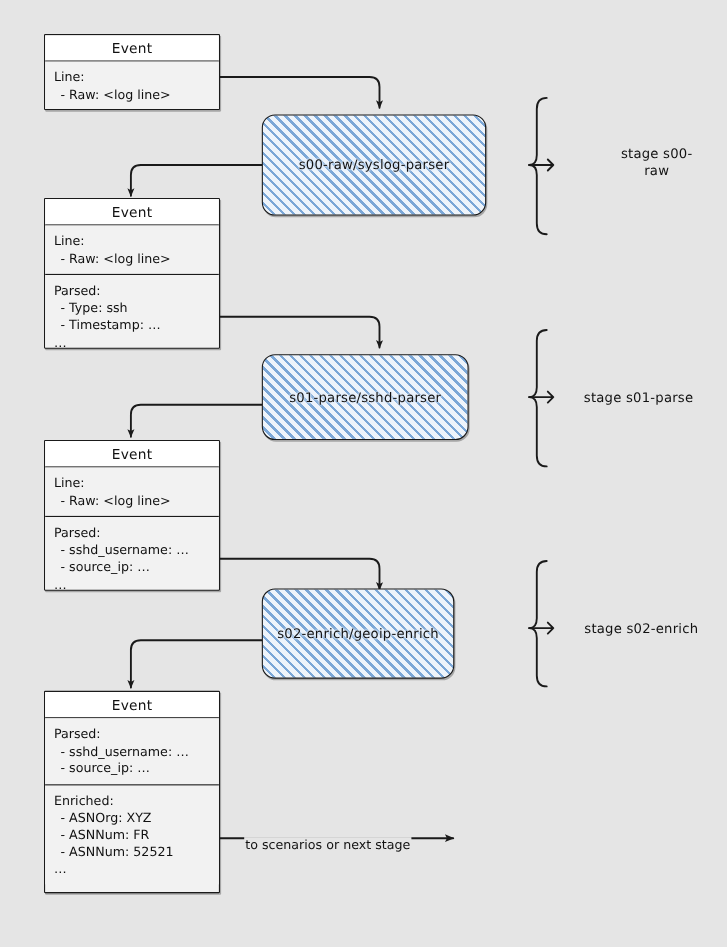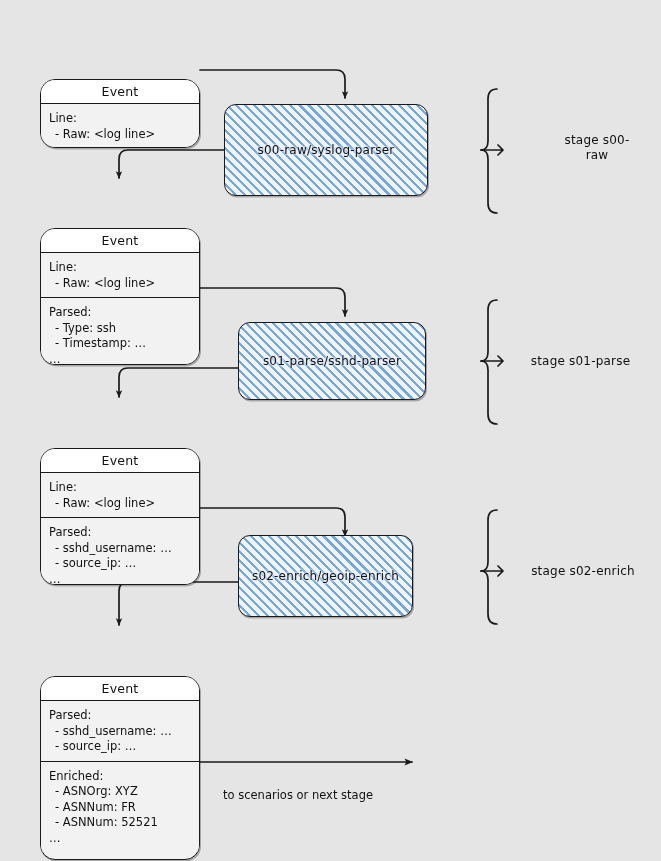--- a/index.html
+++ b/index.html
@@ -25,25 +25,24 @@
     position: absolute;
     left: 0; top: 0;
     width: 661px;
     height: 861px;
   }
   
   .event-box {
     position: absolute;
     box-sizing: border-box;
     border: 1.6px solid #1a1a1a;
-    border-radius: 15px;
+    border-radius: 1px;
     background: #f2f2f2;
     overflow: hidden;
     box-shadow: 1px 1.5px 0 rgba(20,20,20,0.30);
-    margin-top: 48px;
   }
   .event-header {
     height: 23px;
     line-height: 23px;
     text-align: center;
     background: #ffffff;
     border-bottom: 1.6px solid #1a1a1a;
     font-size: 12.5px;
     color: #111;
     letter-spacing: 0.2px;
@@ -156,21 +155,21 @@
   </svg>
 
   <div class="event-box" style="left:40px; top:31px; width:160px; height:69px;">
     <div class="event-header">Event</div>
     <div class="event-section">
       <div class="line sec-title">Line:</div>
       <div class="line sec-item">- Raw: &lt;log line&gt;</div>
     </div>
   </div>
 
-  <div class="proc-box" style="left:224px; top:104px; width:204px; height:92px;">
+  <div class="proc-box" style="left:238px; top:104px; width:204px; height:92px;">
     <span class="proc-label">s00-raw/syslog-parser</span>
   </div>
 
   <div class="stage-label" style="left:532px; top:133px; width:130px;">
     <div>stage s00-</div>
     <div>raw</div>
   </div>
 
   <div class="event-box" style="left:40px; top:180px; width:160px; height:137px;">
     <div class="event-header">Event</div>
@@ -225,15 +224,15 @@
     </div>
     <div class="event-section">
       <div class="line sec-title">Enriched:</div>
       <div class="line sec-item">- ASNOrg: XYZ</div>
       <div class="line sec-item">- ASNNum: FR</div>
       <div class="line sec-item">- ASNNum: 52521</div>
       <div class="line sec-ellipsis">…</div>
     </div>
   </div>
 
-  <div class="edge-label" style="left:222px; top:788px;text-align:center;">to scenarios or next stage</div>
+  <div class="edge-label" style="left:222px; top:761px;text-align:center;">to scenarios or next stage</div>
 
 </div>
 
 </body></html>

